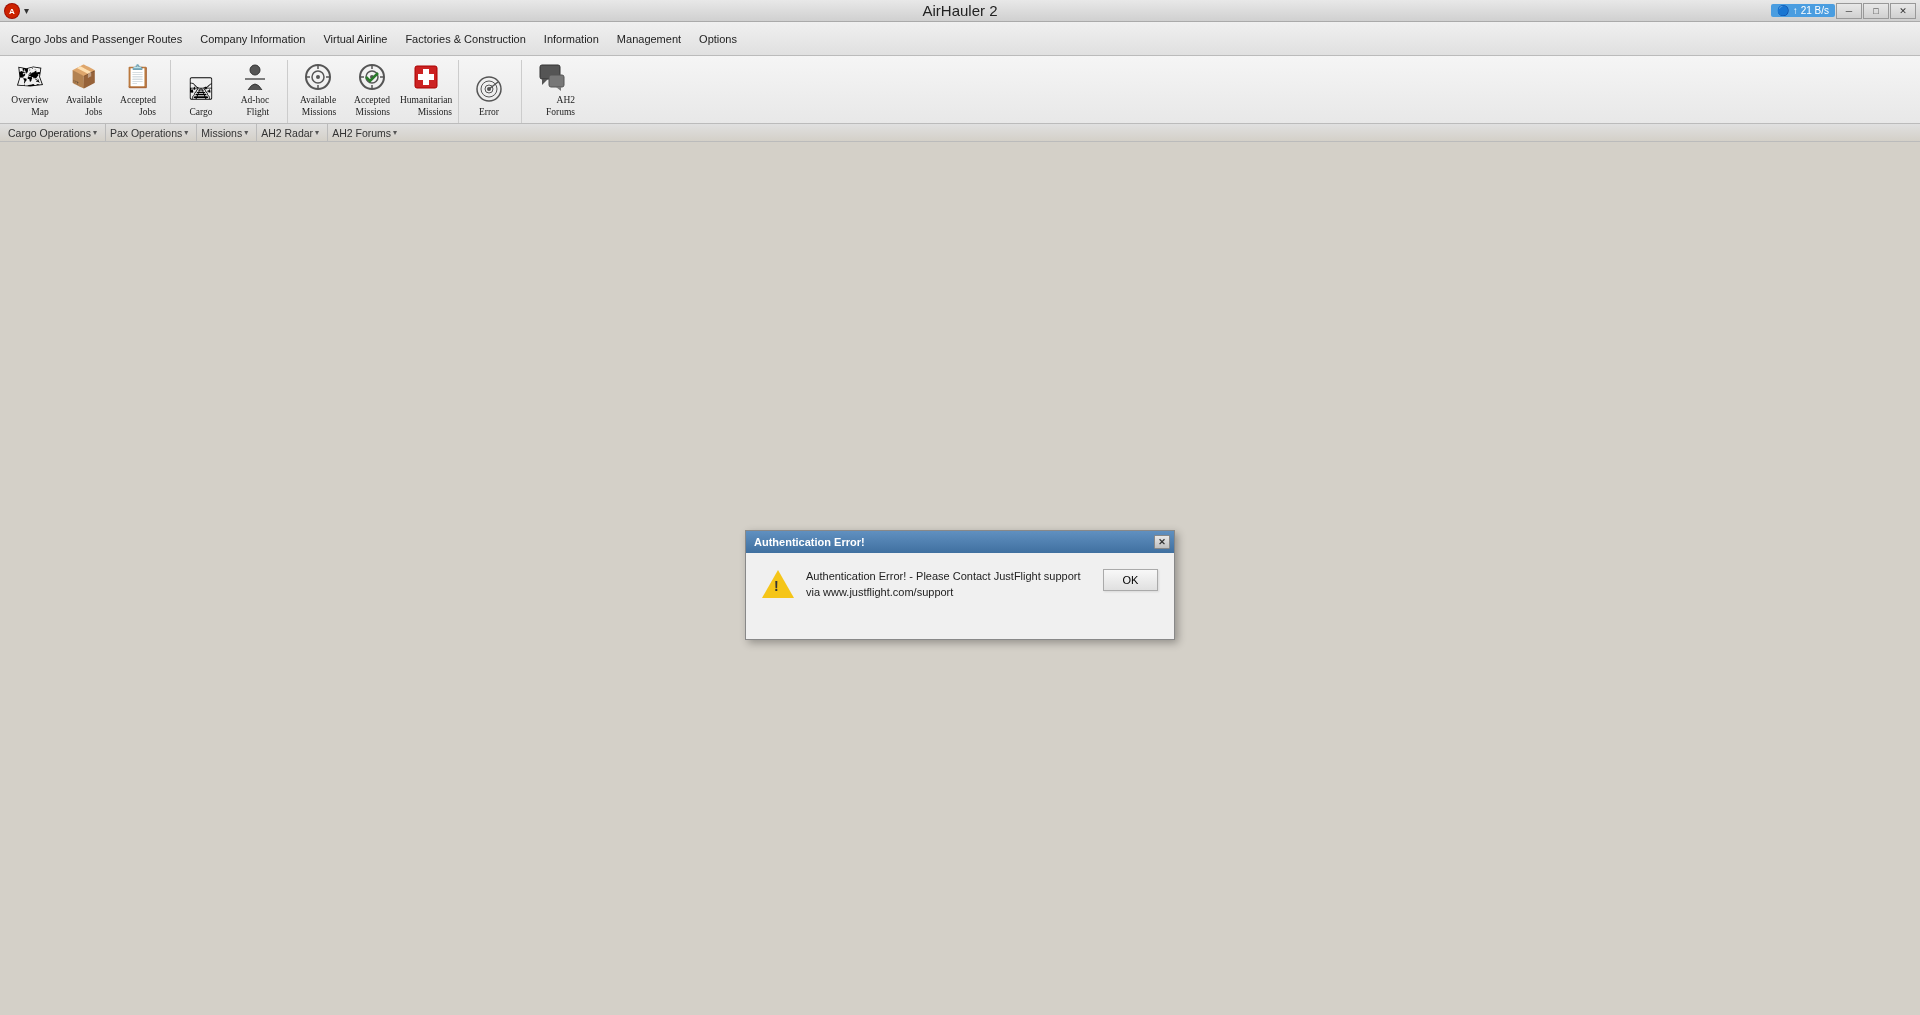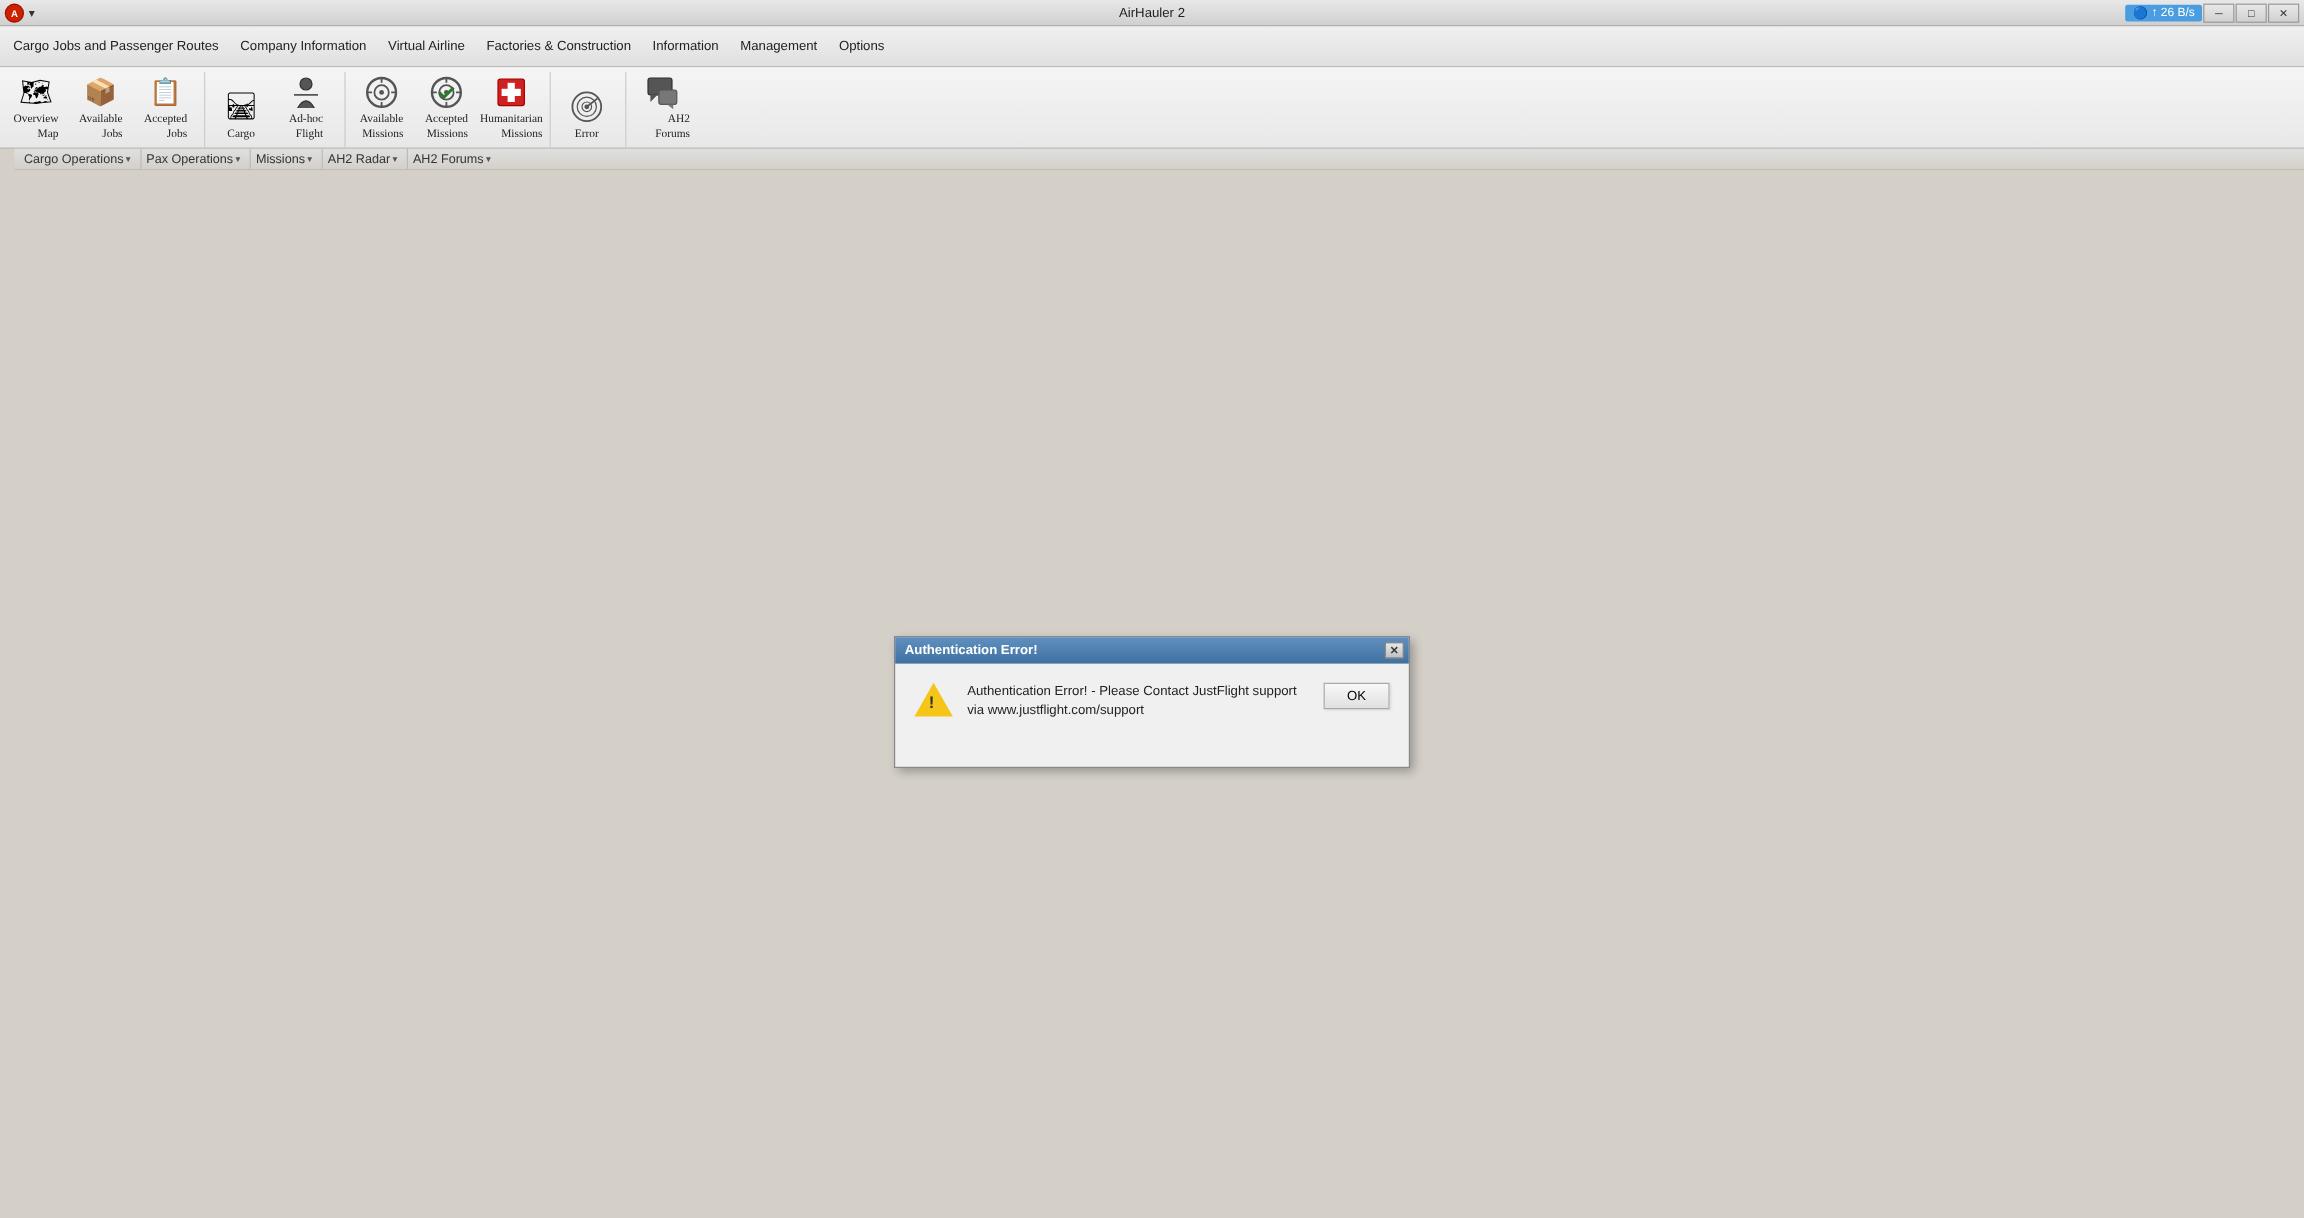--- a/index.html
+++ b/index.html
@@ -48,21 +48,21 @@
     .title-bar-dropdown {
       font-size: 10px;
       color: #333;
       cursor: pointer;
     }
 
     .title-bar-title {
       position: absolute;
       left: 50%;
       transform: translateX(-50%);
-      font-size: 11px;
+      font-size: 15px;
       color: #222;
     }
 
     .title-bar-controls {
       display: flex;
       gap: 1px;
       align-items: center;
     }
 
     .title-btn {
@@ -170,21 +170,20 @@
     }
 
     
     .ribbon-tabs {
       display: flex;
       background: linear-gradient(to bottom, #e0e0e0, #d4d0c8);
       height: 18px;
       border-bottom: 1px solid #bbb;
       align-items: flex-end;
       padding: 0 4px;
-      margin-left: 12px;
     }
 
     .ribbon-tab {
       display: flex;
       align-items: center;
       gap: 2px;
       padding: 1px 8px 1px 4px;
       font-size: 10.5px;
       color: #333;
       cursor: pointer;
@@ -331,21 +330,21 @@
         <circle cx="7" cy="7" r="7" fill="#cc2200"></circle>
         <text x="7" y="10" text-anchor="middle" fill="white" font-size="8" font-weight="bold">A</text>
       </svg>
     </div>
     <span class="title-bar-dropdown">▾</span>
   </div>
   <span class="title-bar-title">AirHauler 2</span>
   <div class="title-bar-controls">
     <div class="network-badge">
       <span>🔵</span>
-      <span>↑ 26 B/s</span>
+      <span>↑ 21 B/s</span>
     </div>
     <div class="title-btn">─</div>
     <div class="title-btn">□</div>
     <div class="title-btn">✕</div>
   </div>
 </div>
 
 <div class="menu-bar">
 <div class="menu-item">Cargo Jobs and Passenger Routes</div>
     <div class="menu-item">Company Information</div>

